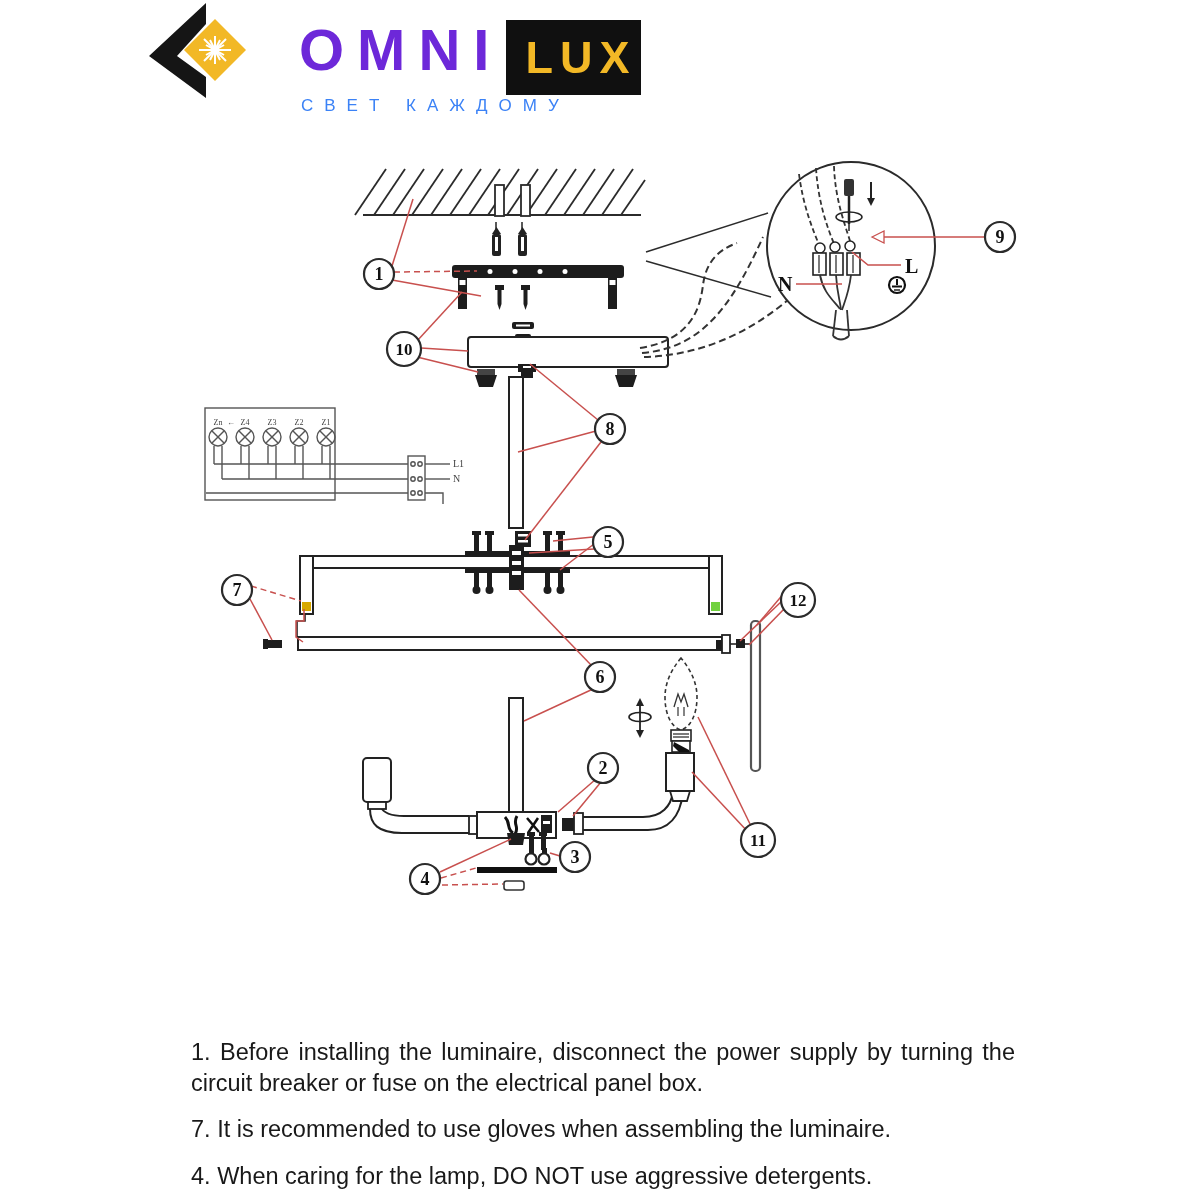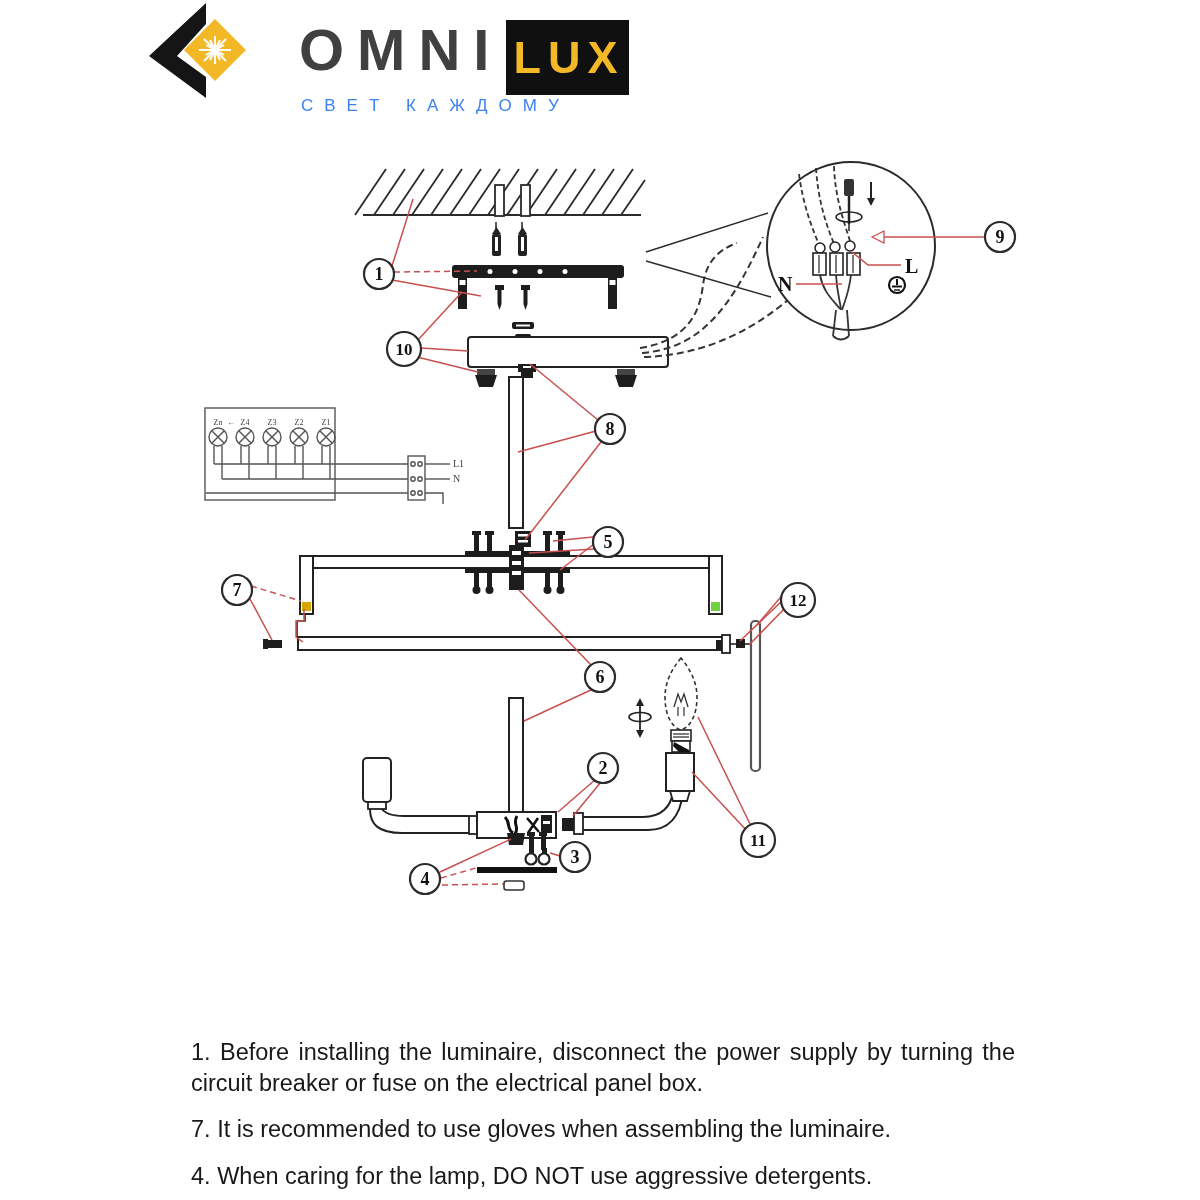--- a/index.html
+++ b/index.html
@@ -1,22 +1,22 @@
 <!DOCTYPE html>
 <html><head>
 <meta charset="utf-8">
 <style>
   html,body{margin:0;padding:0;background:#ffffff;}
   .page{position:relative;width:1200px;height:1200px;background:#ffffff;overflow:hidden;
         font-family:"Liberation Sans",sans-serif;}
   .abs{position:absolute;}
-  .brand-word{left:299px;top:16px;font-size:58px;font-weight:700;letter-spacing:13px;color:#404040;}
+  .brand-word{left:299px;top:16px;font-size:58px;font-weight:700;letter-spacing:13px;color:#6d28d9;}
   .lux-box{left:506px;top:20px;width:120px;height:75px;background:#101010;display:flex;
            align-items:center;justify-content:center;font-size:45px;font-weight:700;
-           letter-spacing:7px;color:#f2b826;padding-left:3px;}
+           letter-spacing:7px;color:#f2b826;padding-left:15px;}
   .tagline{left:301px;top:96px;font-size:17px;font-weight:500;letter-spacing:11px;color:#3b82f6;white-space:nowrap;}
   .model{left:604px;top:22px;font-size:57px;font-weight:700;color:#0d0d0d;letter-spacing:0px;}
   .instructions{left:175px;top:1021px;width:856px;font-size:23.5px;line-height:1.3;color:#191919;}
   .instructions p{margin:16px;text-align:justify;}
   svg text{font-family:"Liberation Serif",serif;}
   .panel-label{font-family:"Liberation Sans",sans-serif;}
 </style>
 </head>
 <body>
 

